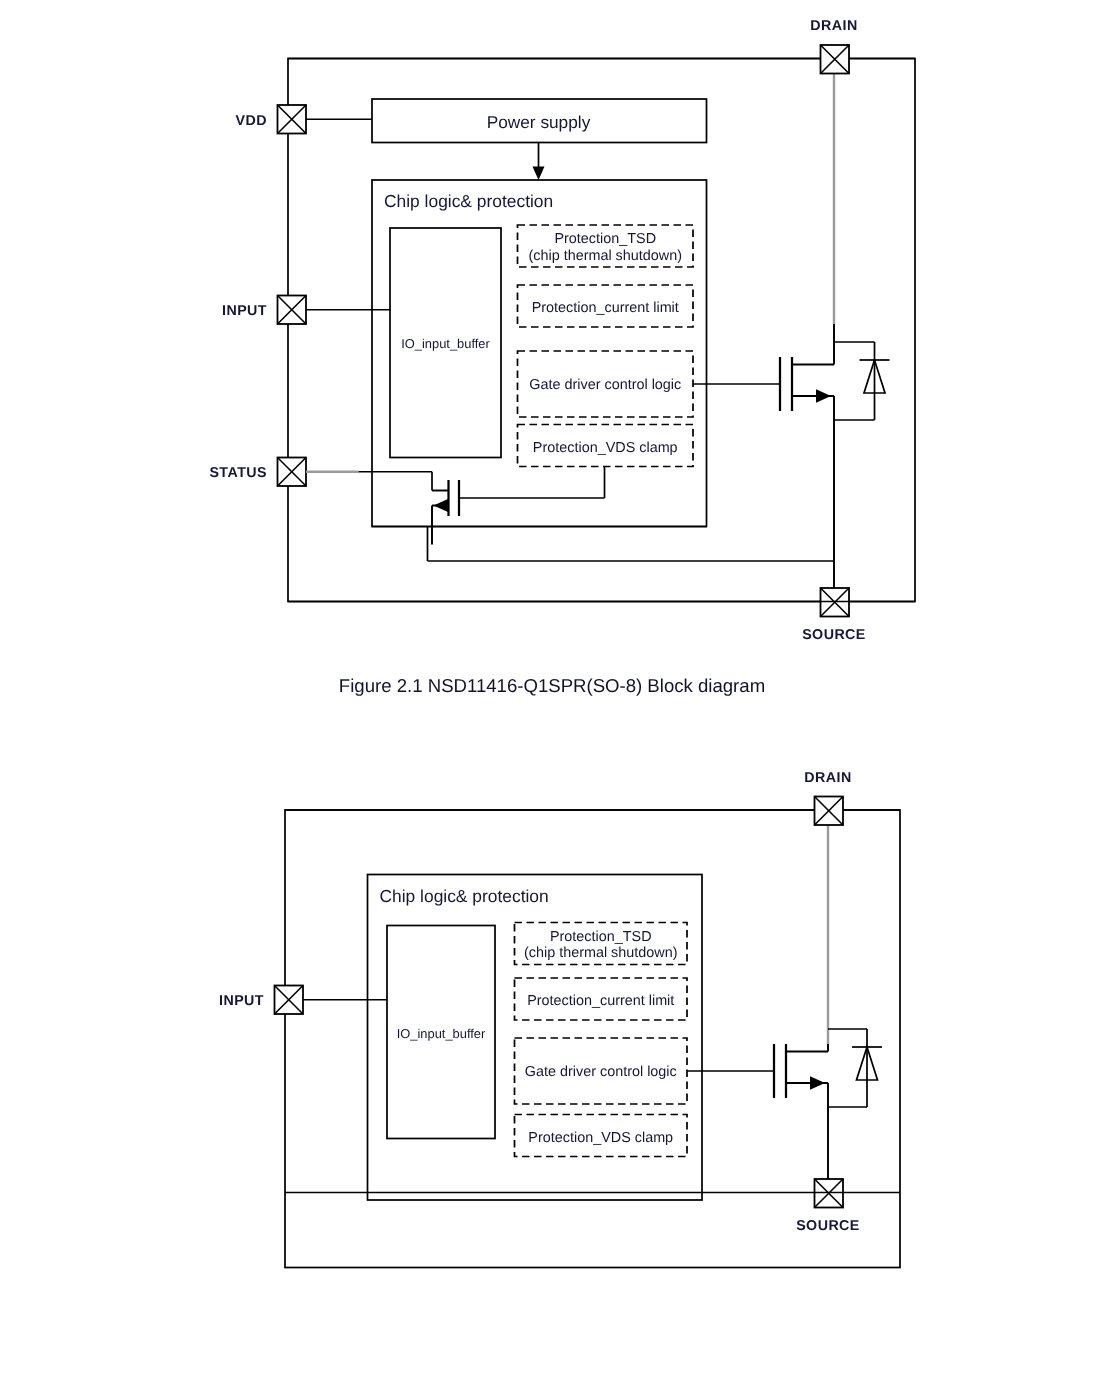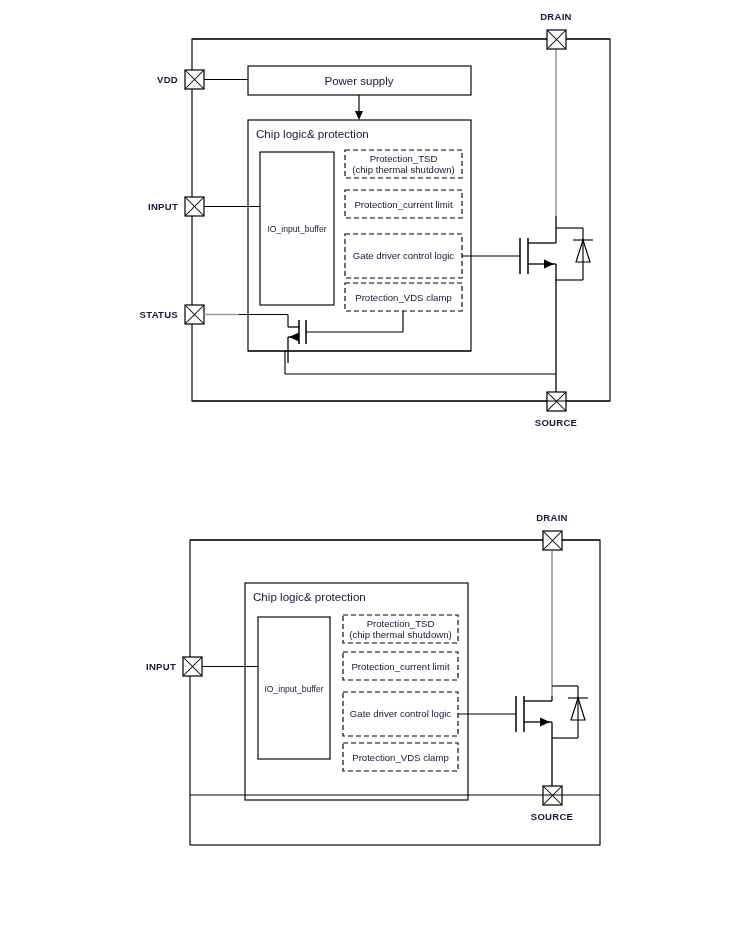--- a/index.html
+++ b/index.html
@@ -230,20 +230,21 @@
       <g>
         <rect x="547" y="392" width="19" height="19" class="pin-box"></rect>
         <line x1="547" y1="392" x2="566" y2="411" class="pin-x"></line>
         <line x1="566" y1="392" x2="547" y2="411" class="pin-x"></line>
       </g>
       <text x="556" y="426" text-anchor="middle" class="t-pin">SOURCE</text>
 
       <line x1="192" y1="401" x2="610" y2="401" class="wire"></line>
     </svg>
 
+    <div class="caption" id="caption-1">Figure 2.1 NSD11416-Q1SPR(SO-8) Block diagram</div>
   </div>
 
   <div class="fig" id="figure-2">
     <svg width="736" height="400" viewBox="0 0 736 400">
 
       <rect x="190" y="50" width="410" height="305" class="box-solid"></rect>
       <line x1="190" y1="50" x2="600" y2="50" class="wire"></line>
 
       <line x1="552" y1="60" x2="552" y2="206" class="wire-gray"></line>
 

